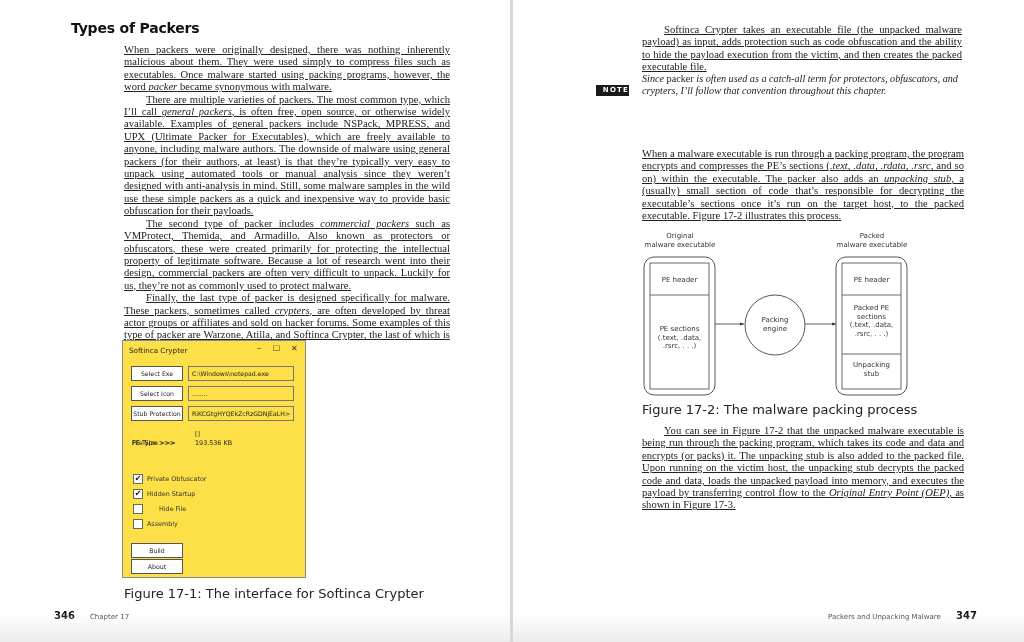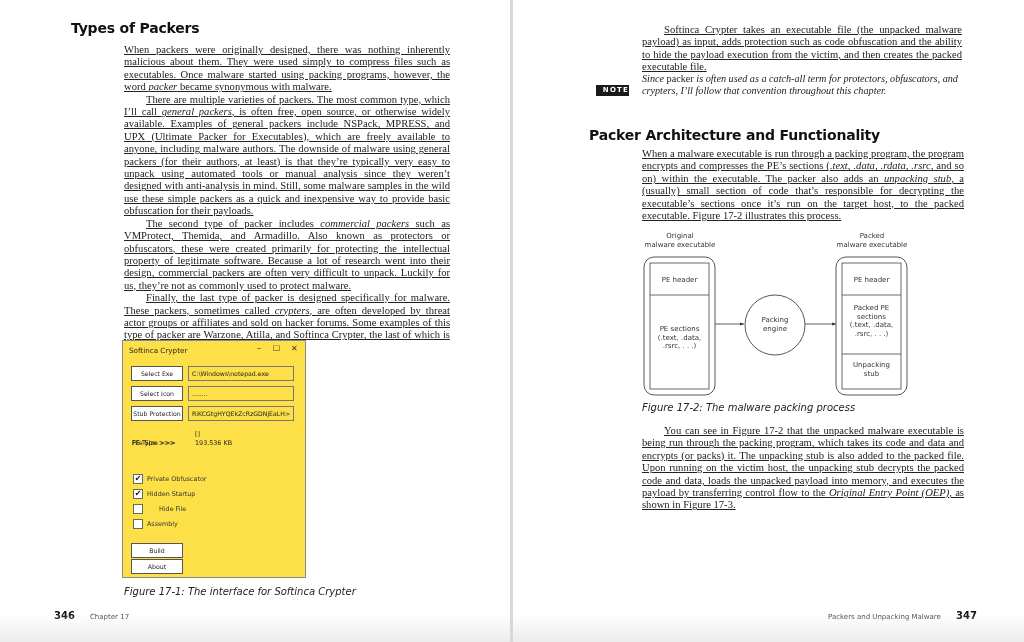--- a/index.html
+++ b/index.html
@@ -12,22 +12,22 @@
   .bottom-fade { position: absolute; left: 0; right: 0; bottom: 0; height: 28px;
     background: linear-gradient(to bottom, rgba(255,255,255,0), #ececec); }
 
   .h2 { position: absolute; font-family: "DejaVu Sans", sans-serif; font-weight: bold;
         font-size: 14px; letter-spacing: -0.2px; color: #111; }
   .body-text { position: absolute; font-size: 10.6px; line-height: 12.4px; text-align: justify; color: #222; text-decoration: underline; }
   .body-text p { margin: 0; }
   .body-text p.indent { text-indent: 22px; }
   .body-text em { font-style: italic; }
 
-  .caption { position: absolute; font-family: "DejaVu Sans", sans-serif; font-style: italic;
-    font-size: 10px; color: #222; }
+  .caption { position: absolute; font-family: "DejaVu Sans", sans-serif; 
+    font-size: 13px; color: #222; }
   .folio { position: absolute; top: 604px; font-family: "DejaVu Sans", sans-serif; }
   .folio .num { font-weight: bold; font-size: 10px; color: #111; }
   .folio .run { font-size: 7px; color: #444; }
 
   
   .win { position: absolute; left: 122px; top: 340px; width: 184px; height: 238px;
          border: 1px solid #8a8a8a; background: #fde047; font-family: "DejaVu Sans", sans-serif; }
   .win .title { position: absolute; left: 6px; top: 5px; font-size: 7.2px; color: #222; }
   .win .ctl { position: absolute; top: 3px; font-size: 8px; color: #333; }
   .win .btn { position: absolute; left: 8px; width: 52px; height: 15px; border: 1px solid #555;
@@ -104,21 +104,20 @@
   <div class="bottom-fade"></div>
 </div>
 
 <div class="gutter"></div>
 
 <div class="page right">
   <div class="body-text" style="left:129px; top:24px; width:320px;">
     <p class="indent">Softinca Crypter takes an executable file (the unpacked malware payload) as input, adds protection such as code obfuscation and the ability to hide the payload execution from the victim, and then creates the packed executable file.</p>
   </div>
 
-  <div class="h2" style="left:76px; top:127px;">Packer Architecture and Functionality</div>
   <div class="body-text" id="para1" style="left:129px; top:148px; width:322px;">
       <p><span>When a malware executable is run through a packing program, the program encrypts and compresses the PE’s sections (</span><em>.text, .data, .rdata, .rsrc,</em><span> and so on) within the executable. The packer also adds an </span><em>unpacking stub</em><span>, a (usually) small section of code that’s responsible for decrypting the executable’s sections once it’s run on the target host, to the packed executable. Figure 17-2 illustrates this process.</span></p>
     </div>
 
   <svg class="diag" viewBox="0 0 511 642" width="511" height="642">
     <defs>
       <marker id="arr" markerWidth="6" markerHeight="6" refX="5" refY="3" orient="auto">
         <path d="M0,1 L5,3 L0,5 z" fill="#333"></path>
       </marker>
     </defs>

